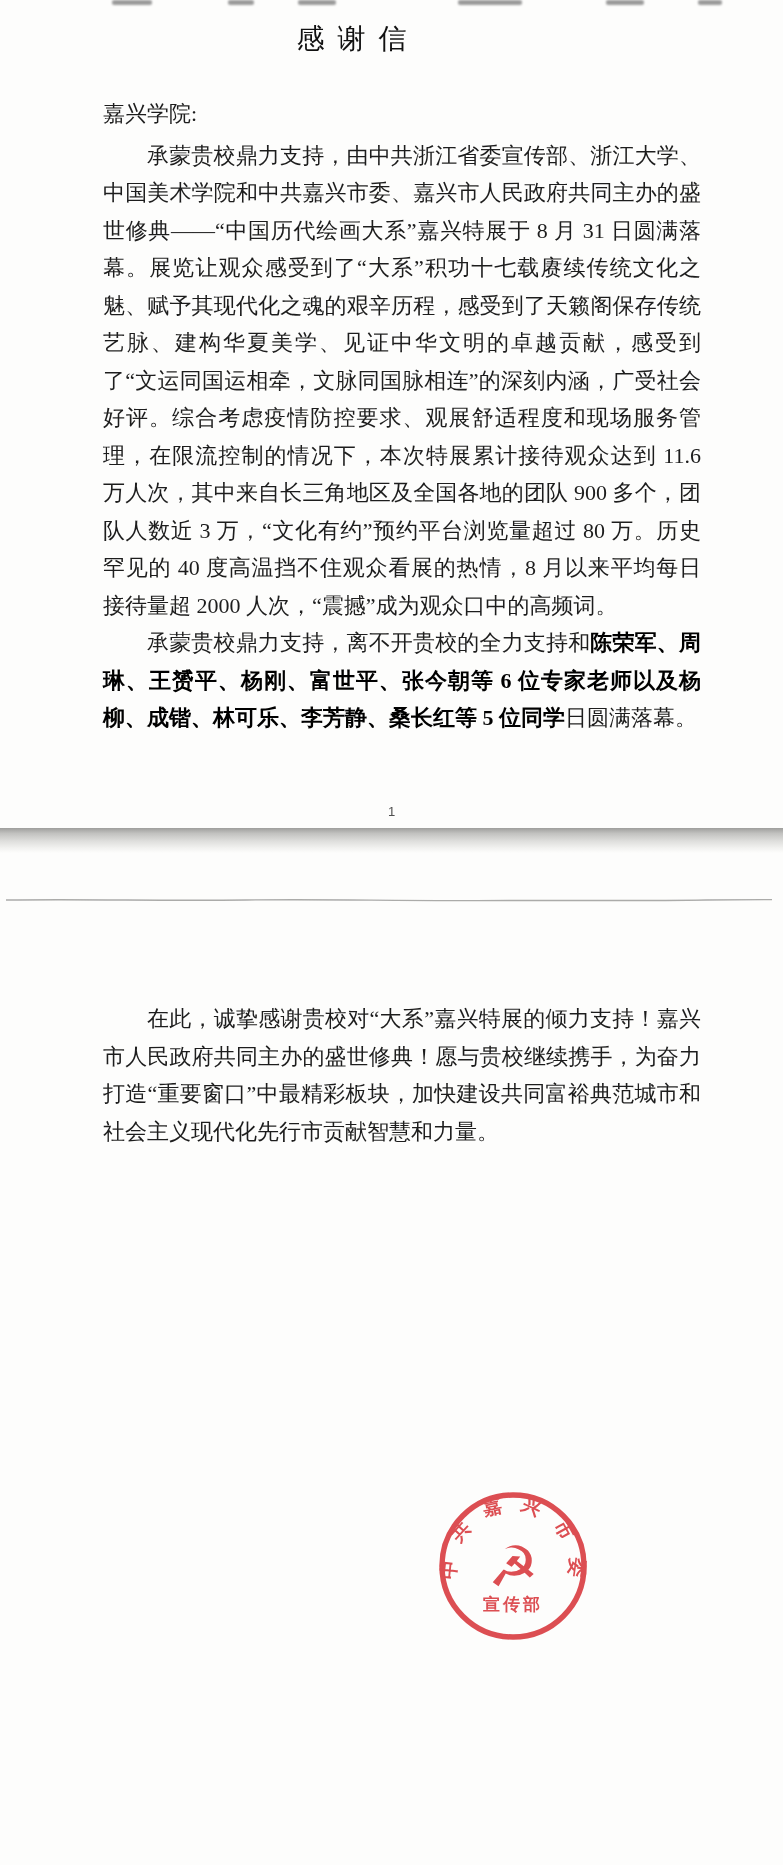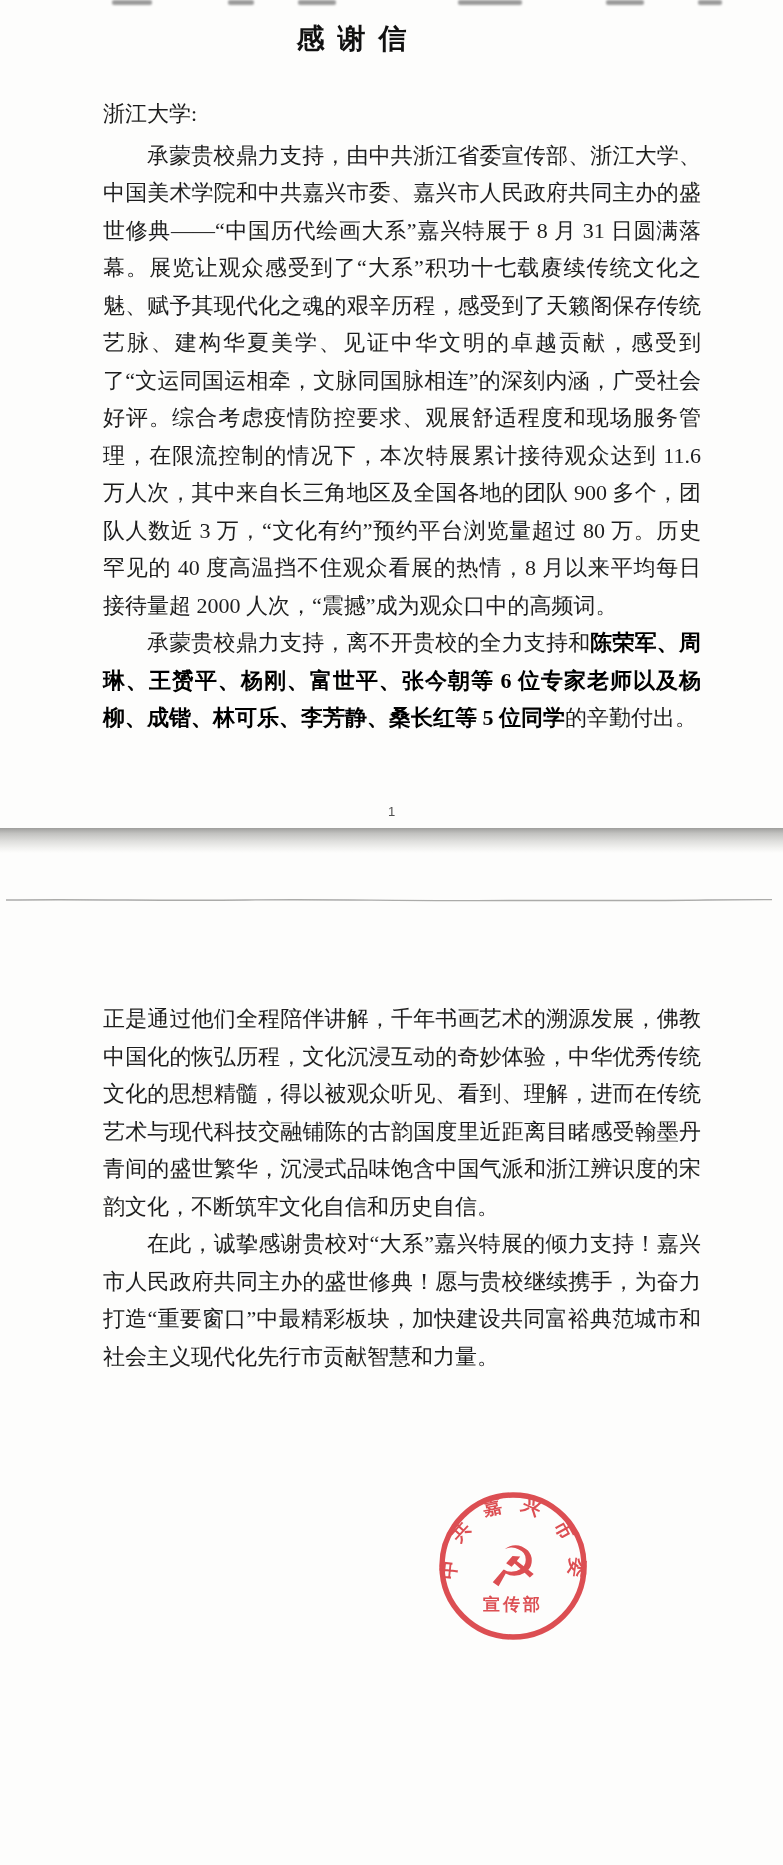--- a/index.html
+++ b/index.html
@@ -14,21 +14,21 @@
   
   .smudge{position:absolute;top:0;height:5px;background:#4a4a4a;opacity:.55;filter:blur(1px);border-radius:2px;}
   .sep-band{
     position:absolute;left:0;width:783px;top:828px;height:25px;
     background:linear-gradient(180deg,#9e9e9c 0%,#c2c2c0 22%,#dededc 52%,#f2f2f0 80%,#fdfdfc 100%);
   }
   .scan-line{position:absolute;left:6px;top:898px;width:766px;height:4px;}
   
   .title{
     position:absolute;left:0;top:20px;width:706px;
-    text-align:center;font-size:28px;font-weight:bold;letter-spacing:3px;color:#111;
+    text-align:center;font-size:28px;font-weight:normal;letter-spacing:3px;color:#111;
   }
   .body-col{position:absolute;left:103px;width:598px;font-size:22px;line-height:37.5px;}
   .p1col{top:95px;}
   .p2col{top:1000px;}
   .salutation{margin:0;}
   .para{margin:0;text-align:justify;word-break:break-all;}
   .indent{text-indent:2em;}
   .para b{font-weight:700;color:#000;}
   .page-num{
     position:absolute;left:0;top:804px;width:783px;text-align:center;
@@ -54,35 +54,34 @@
   <div class="smudge" style="left:112px;width:40px;"></div>
   <div class="smudge" style="left:228px;width:26px;"></div>
   <div class="smudge" style="left:298px;width:38px;"></div>
   <div class="smudge" style="left:458px;width:64px;"></div>
   <div class="smudge" style="left:606px;width:38px;"></div>
   <div class="smudge" style="left:698px;width:24px;"></div>
 
   <div class="title">感 谢 信</div>
 
   <div class="body-col p1col">
-    <p class="salutation para">浙江大学:</p>
+    <p class="salutation para">嘉兴学院:</p>
     <p class="para indent" style="margin-top:4px;">承蒙贵校鼎力支持，由中共浙江省委宣传部、浙江大学、中国美术学院和中共嘉兴市委、嘉兴市人民政府共同主办的盛世修典——“中国历代绘画大系”嘉兴特展于 8 月 31 日圆满落幕。展览让观众感受到了“大系”积功十七载赓续传统文化之魅、赋予其现代化之魂的艰辛历程，感受到了天籁阁保存传统艺脉、建构华夏美学、见证中华文明的卓越贡献，感受到了“文运同国运相牵，文脉同国脉相连”的深刻内涵，广受社会好评。综合考虑疫情防控要求、观展舒适程度和现场服务管理，在限流控制的情况下，本次特展累计接待观众达到 11.6 万人次，其中来自长三角地区及全国各地的团队 900 多个，团队人数近 3 万，“文化有约”预约平台浏览量超过 80 万。历史罕见的 40 度高温挡不住观众看展的热情，8 月以来平均每日接待量超 2000 人次，“震撼”成为观众口中的高频词。</p>
-    <p class="para indent"><span>承蒙贵校鼎力支持，离不开贵校的全力支持和</span><b>陈荣军、周琳、王赟平、杨刚、富世平、张今朝等 6 位专家老师以及杨柳、成锴、林可乐、李芳静、桑长红等 5 位同学</b><span>的辛勤付出。</span></p>
+    <p class="para indent"><span>承蒙贵校鼎力支持，离不开贵校的全力支持和</span><b>陈荣军、周琳、王赟平、杨刚、富世平、张今朝等 6 位专家老师以及杨柳、成锴、林可乐、李芳静、桑长红等 5 位同学</b><span>日圆满落幕。</span></p>
   </div>
 
   <div class="page-num">1</div>
 
   <div class="sep-band"></div>
 
   <svg class="scan-line" viewBox="0 0 766 4" preserveAspectRatio="none">
     <path d="M0,2 C 90,1 150,3 240,2 C 330,1 380,3 470,2.6 C 560,2 620,3.2 700,2 L766,1.6" fill="none" stroke="#8f8f8d" stroke-width="1.4" stroke-opacity="0.75"></path>
   </svg>
 
   <div class="body-col p2col">
-    <p class="para">正是通过他们全程陪伴讲解，千年书画艺术的溯源发展，佛教中国化的恢弘历程，文化沉浸互动的奇妙体验，中华优秀传统文化的思想精髓，得以被观众听见、看到、理解，进而在传统艺术与现代科技交融铺陈的古韵国度里近距离目睹感受翰墨丹青间的盛世繁华，沉浸式品味饱含中国气派和浙江辨识度的宋韵文化，不断筑牢文化自信和历史自信。</p>
     <p class="para indent">在此，诚挚感谢贵校对“大系”嘉兴特展的倾力支持！嘉兴市人民政府共同主办的盛世修典！愿与贵校继续携手，为奋力打造“重要窗口”中最精彩板块，加快建设共同富裕典范城市和社会主义现代化先行市贡献智慧和力量。</p>
   </div>
 
 
   <svg class="seal" viewBox="0 0 164 164">
     <defs>
       <path id="sealArc" d="M 30 107 A 57 57 0 1 1 134 107"></path>
     </defs>
     <circle cx="82" cy="82" r="71" fill="none" stroke="#d92f35" stroke-width="5.5"></circle>
     <text font-size="19" fill="#d92f35" letter-spacing="17" font-family="'Liberation Serif','DejaVu Serif',serif" font-weight="bold">

